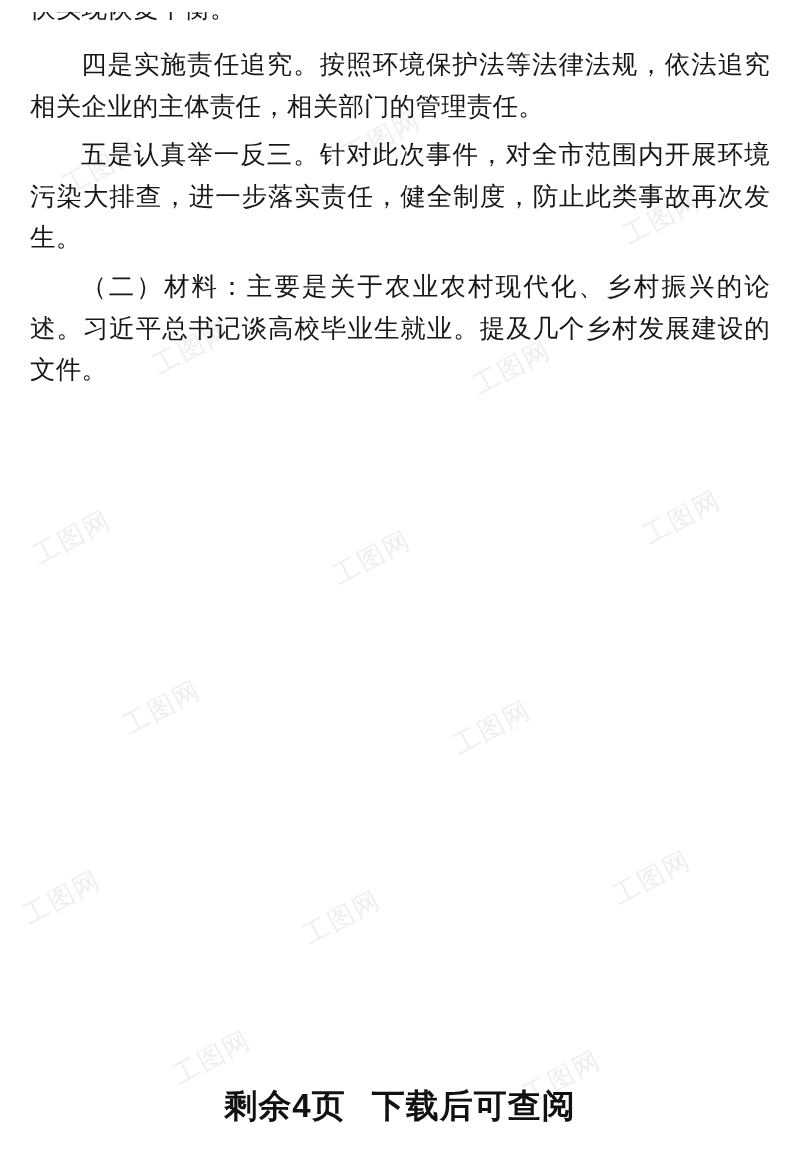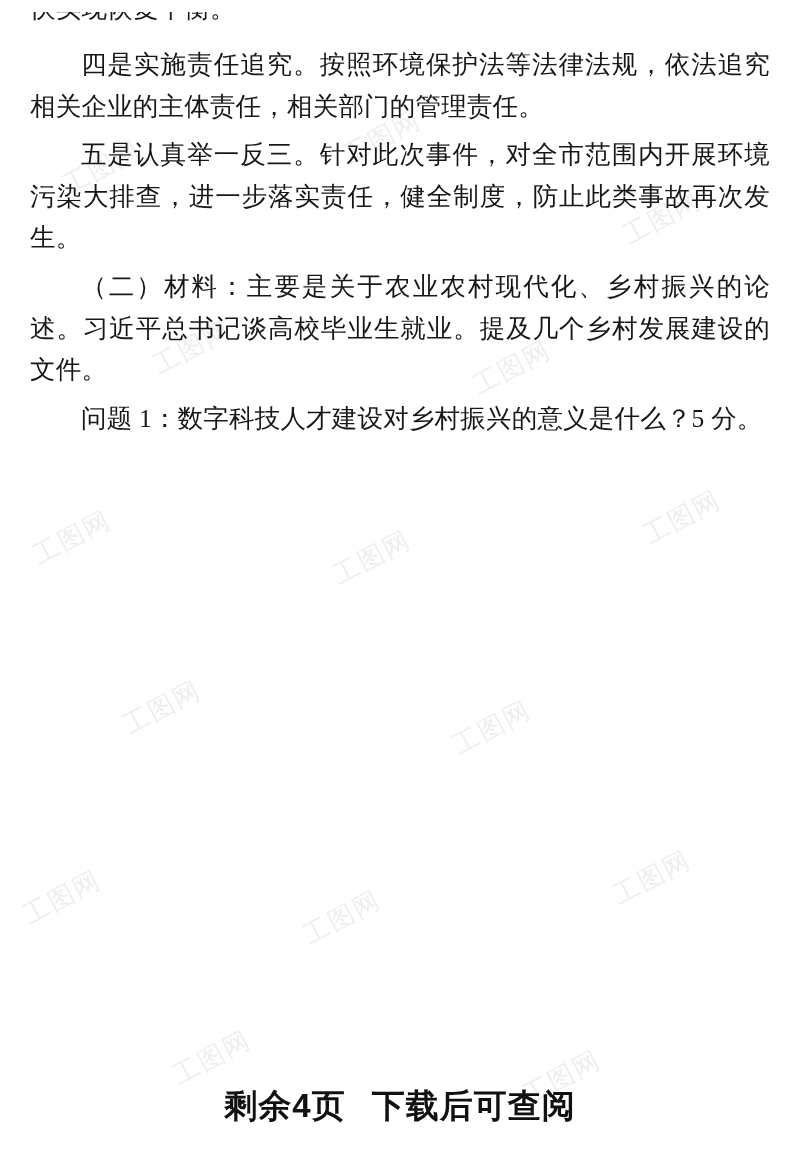--- a/index.html
+++ b/index.html
@@ -112,21 +112,20 @@
 
   <div class="doc-body">
 
     <div class="clip-top">
       <p class="para first">快实现恢复平衡。</p>
     </div>
 
     <p class="para indent">四是实施责任追究。按照环境保护法等法律法规，依法追究相关企业的主体责任，相关部门的管理责任。</p>
     <p class="para indent">五是认真举一反三。针对此次事件，对全市范围内开展环境污染大排查，进一步落实责任，健全制度，防止此类事故再次发生。</p>
     <p class="para indent">（二）材料：主要是关于农业农村现代化、乡村振兴的论述。习近平总书记谈高校毕业生就业。提及几个乡村发展建设的文件。</p>
-    <p class="para indent">问题 1：数字科技人才建设对乡村振兴的意义是什么？5 分。</p>
 
   </div>
 
   <div class="footer-note">
     <span>剩余4页</span><span class="footer-gap"></span><span>下载后可查阅</span>
   </div>
 
 </div>
 
 </body></html>

